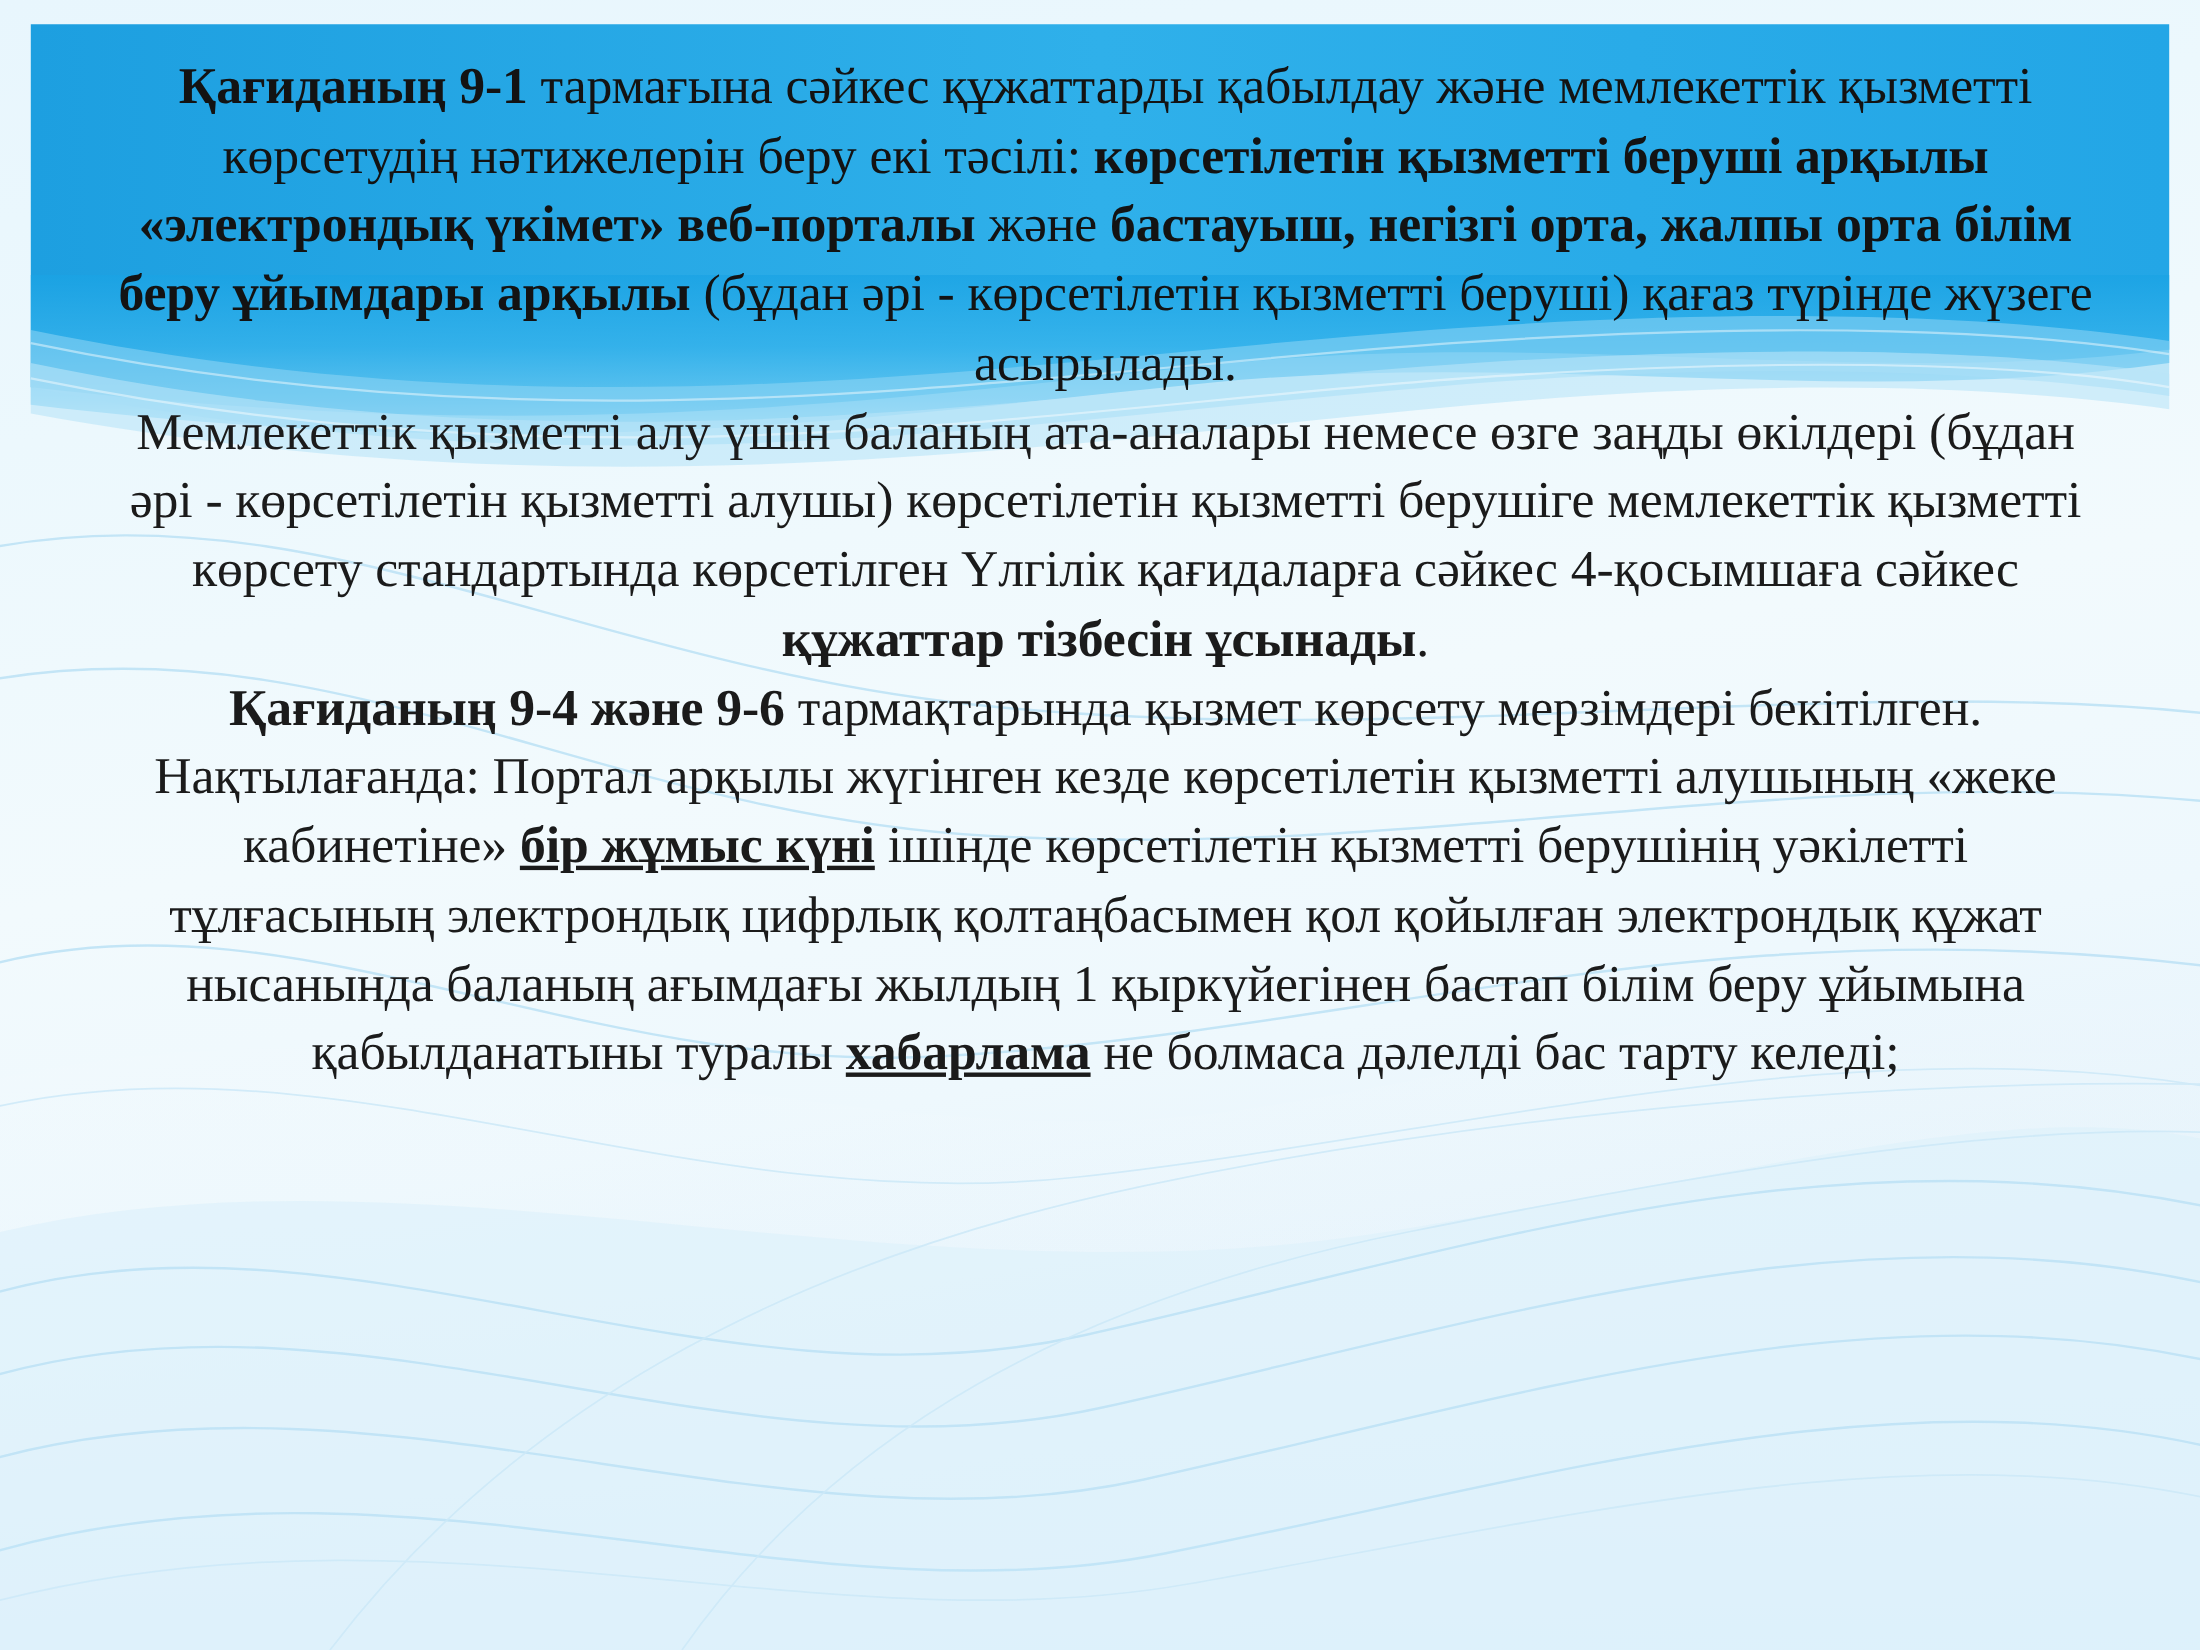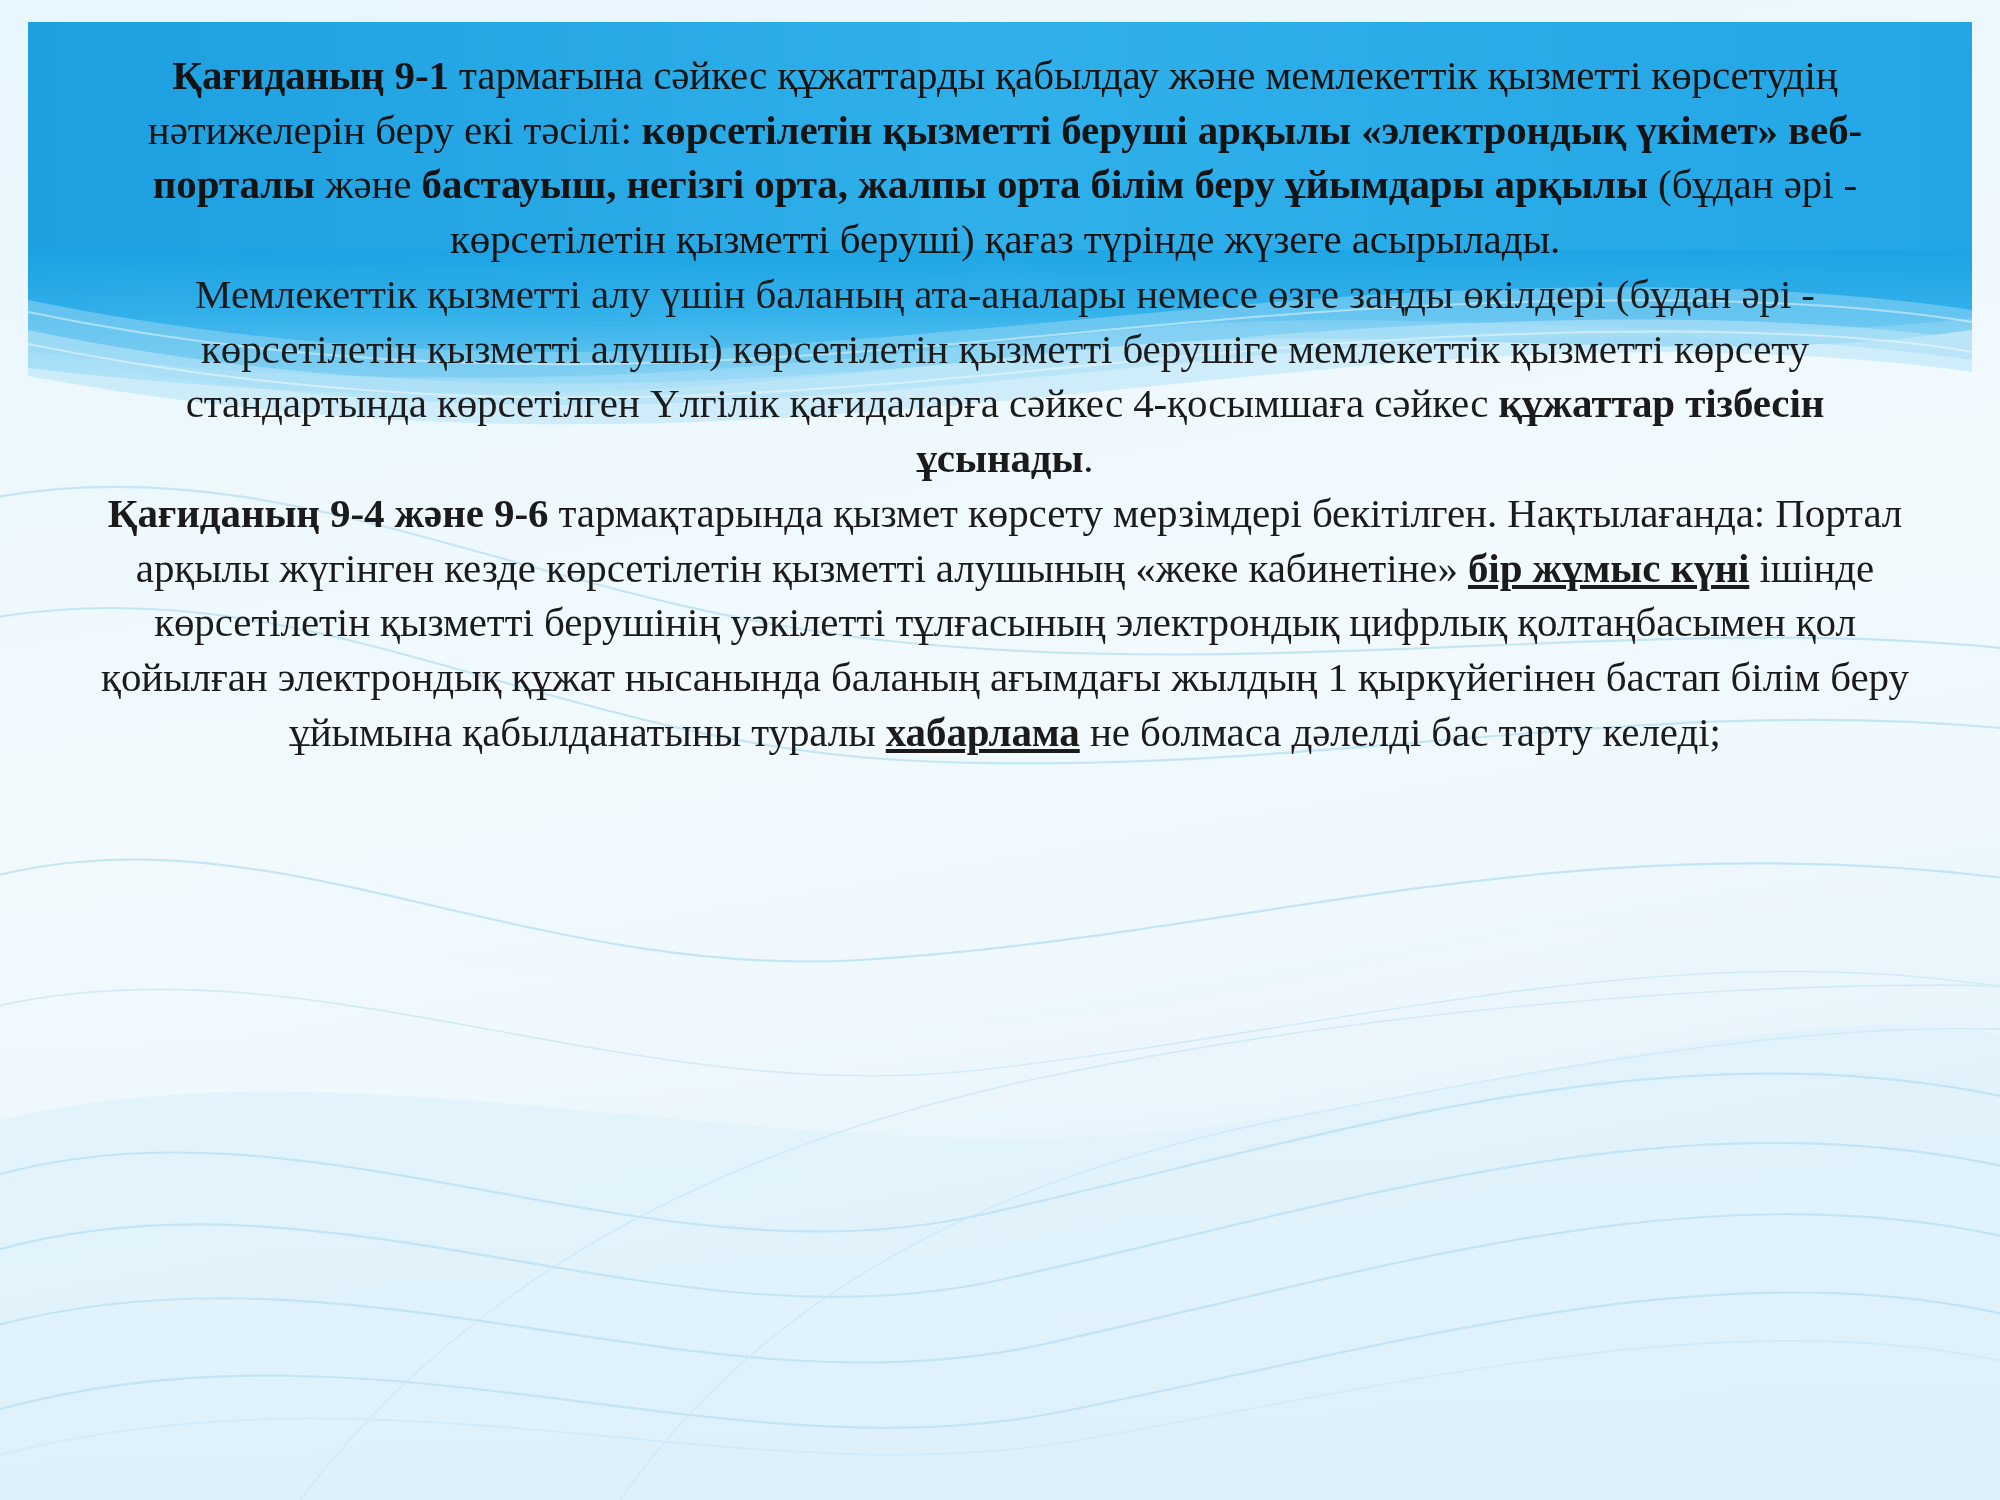--- a/index.html
+++ b/index.html
@@ -41,21 +41,21 @@
     height: 1500px;
   }
 
   
   .content {
     position: absolute;
     left: 100px;
     top: 48px;
     width: 1810px;
     text-align: center;
-    font-size: 41px;
+    font-size: 47px;
     line-height: 1.335;
     color: #1b1b1b;
     letter-spacing: -0.1px;
   }
   .para {
     margin: 0 0 0 0;
     text-indent: 0;
   }
   .para + .para {
     margin-top: 0px;

